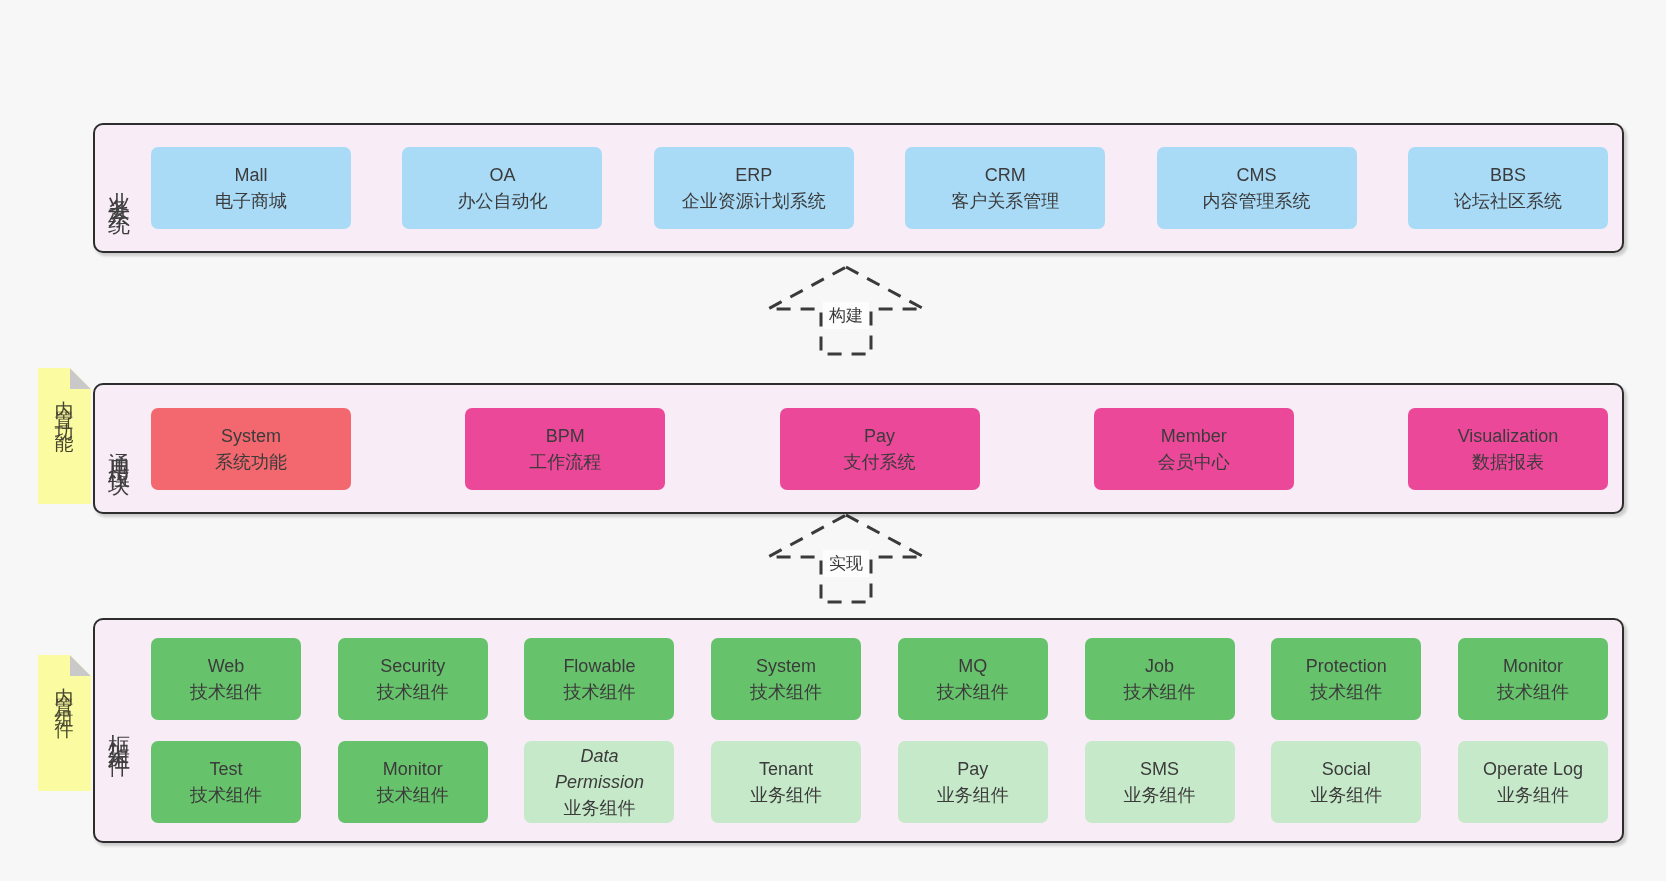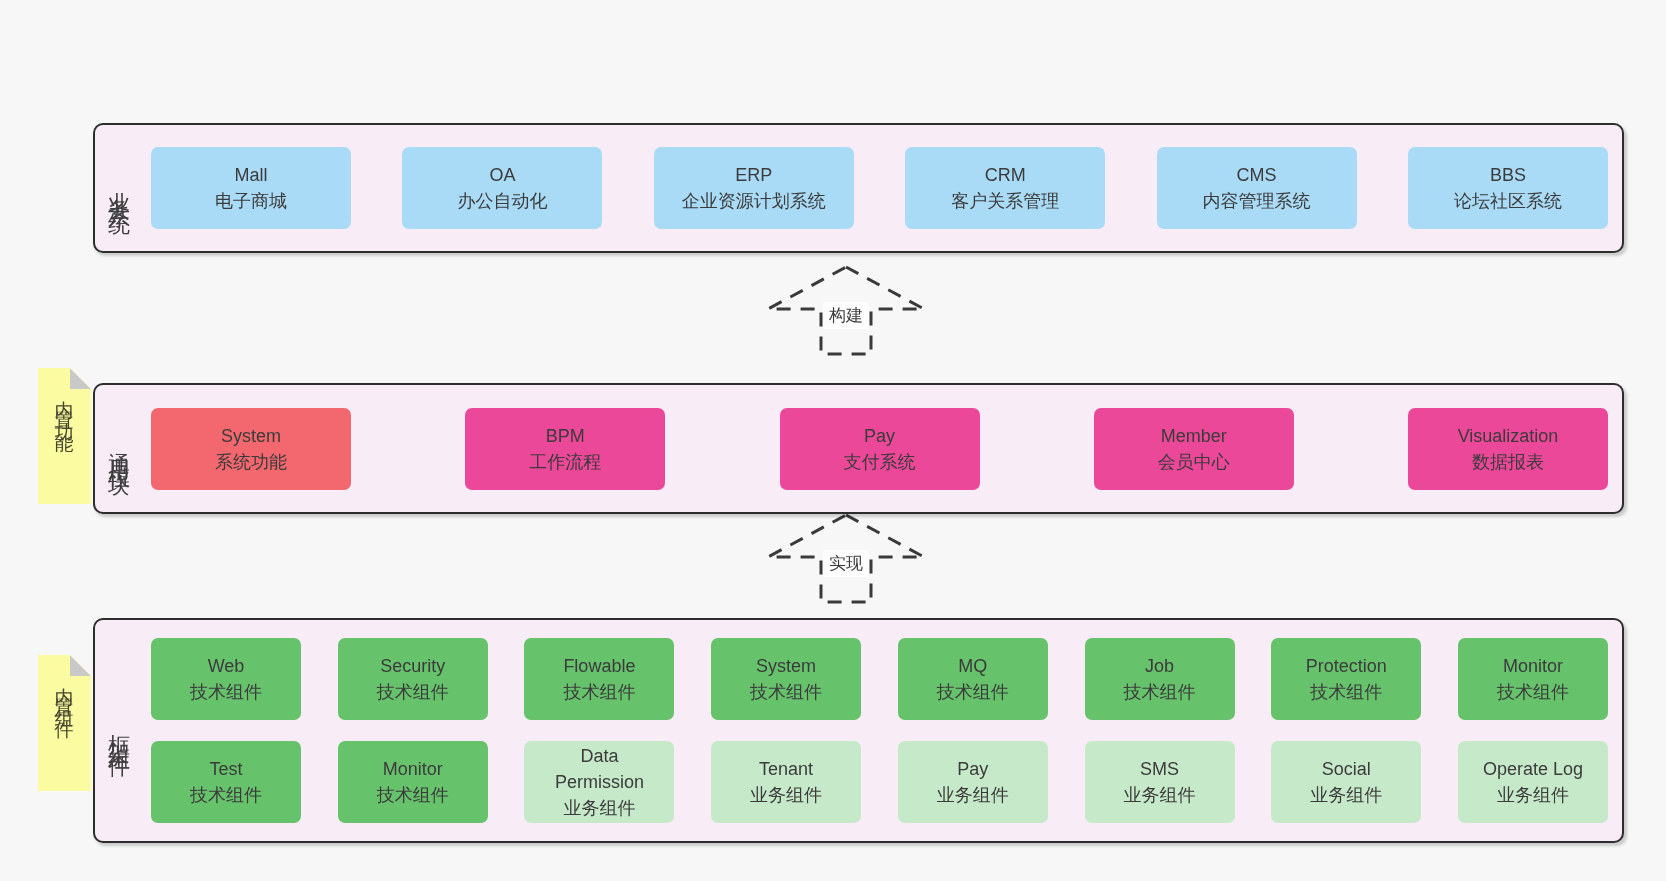--- a/index.html
+++ b/index.html
@@ -39,21 +39,21 @@
     box-sizing:border-box;padding:0 6px;
   }
   .row-6 .box{width:200px;}
   .row-8 .box{width:150px;}
   .blue{background:#a9dbf7;}
   .red{background:#f2686e;}
   .pink{background:#ec4899;}
   .green{background:#67c26c;align-items:center;}
   .lgreen{background:#c6e9c9;}
   .name,.sub{display:block;}
-  .wrap-name .name{max-width:100px;}
+  .wrap-name .name{max-width:100px;font-style:italic;}
 
   
   .note{
     position:absolute;width:53px;background:#fbfba1;z-index:1;
     clip-path:polygon(0 0,calc(100% - 21px) 0,100% 21px,100% 100%,0 100%);
     display:flex;justify-content:center;
     padding-top:17px;box-sizing:border-box;
   }
   #note-features{left:38px;top:368px;height:136px;}
   #note-components{left:38px;top:655px;height:136px;}

